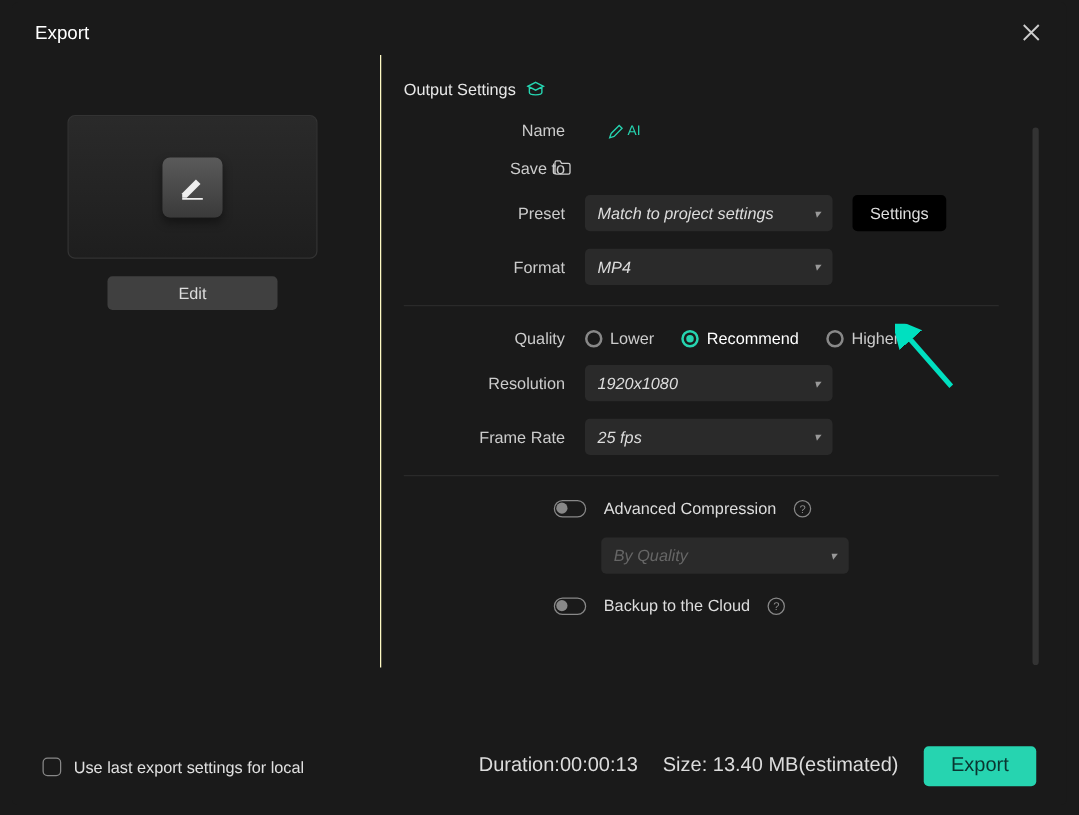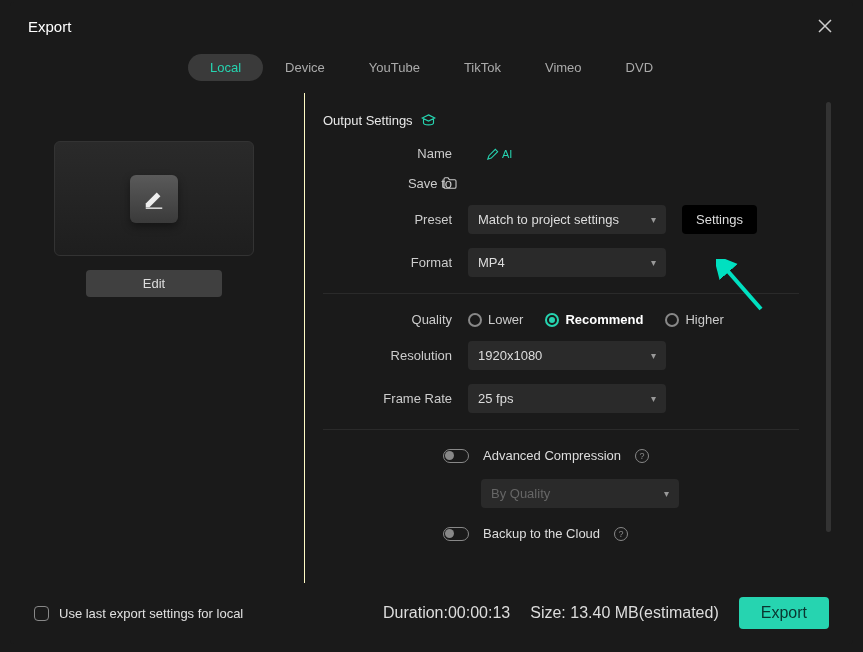--- a/index.html
+++ b/index.html
@@ -145,20 +145,21 @@
       color: #ddd;
       font-size: 13px;
       width: 198px;
       outline: none;
     }
     .select {
       display: flex;
       align-items: center;
       justify-content: space-between;
       cursor: pointer;
+      font-style: italic;
     }
     .select.disabled {
       color: #666;
       cursor: default;
     }
     .chev {
       color: #999;
       font-size: 10px;
     }
     .ai-btn {
@@ -212,21 +213,21 @@
       justify-content: center;
     }
     .radio.checked .radio-circle { border-color: #26d4b0; }
     .radio.checked .radio-circle::after {
       content: '';
       width: 6px;
       height: 6px;
       background: #26d4b0;
       border-radius: 50%;
     }
-    .radio.checked { color: #fff; font-weight: bold; }
+    .radio.checked { color: #fff; }
     .toggle-row {
       display: flex;
       align-items: center;
       gap: 14px;
       padding-left: 120px;
       margin-bottom: 20px;
     }
     .toggle {
       width: 26px;
       height: 14px;
@@ -325,28 +326,20 @@
 <div class="dialog">
   <div class="titlebar">
     <div class="title">Export</div>
     <div class="close-btn">
       <svg viewBox="0 0 14 14">
           <path d="M1 1 L13 13 M13 1 L1 13" stroke="currentColor" stroke-width="1.5" fill="none"></path>
         </svg>
     </div>
   </div>
 
-  <div class="tabs">
-    <div class="tab active">Local</div>
-    <div class="tab">Device</div>
-    <div class="tab">YouTube</div>
-    <div class="tab">TikTok</div>
-    <div class="tab">Vimeo</div>
-    <div class="tab">DVD</div>
-  </div>
 
   <div class="body">
     <div class="left-col">
       <div class="thumb">
         <div class="thumb-icon">
           <svg width="22" height="22" viewBox="0 0 24 24" fill="none">
               <path d="M3 21 L3 17 L15 5 L19 9 L7 21 Z" fill="#eee"></path>
               <path d="M3 22 L21 22" stroke="#eee" stroke-width="1.5"></path>
             </svg>
         </div>

